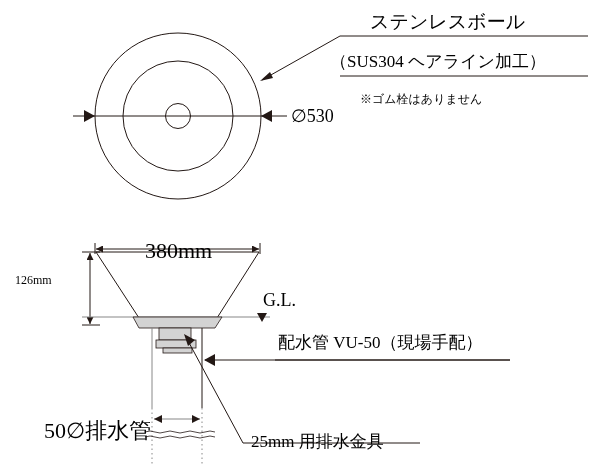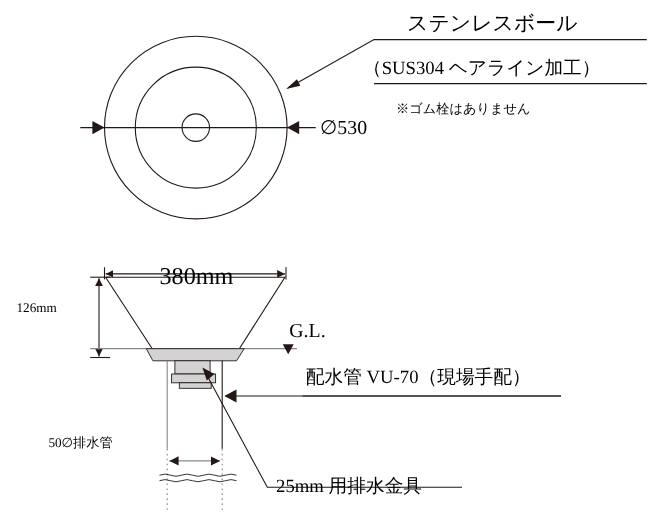--- a/index.html
+++ b/index.html
@@ -74,15 +74,15 @@
 </svg>
 
 <div class="lbl" style="left:370px; top:12px; font-size:19px;">ステンレスボール</div>
 <div class="lbl" style="left:330px; top:53px; font-size:17px;">（SUS304 ヘアライン加工）</div>
 <div class="lbl" style="left:360px; top:93px; font-size:12px;">※ゴム栓はありません</div>
 <div class="lbl" style="left:291px; top:107px; font-size:18px;">∅530</div>
 
 <div class="lbl" style="left:145px; top:240px; font-size:22px;">380mm</div>
 <div class="lbl" style="left:15px; top:274px; font-size:12px;">126mm</div>
 <div class="lbl" style="left:247px; top:291px; font-size:18px;margin-left:16px;">G.L.</div>
-<div class="lbl" style="left:278px; top:334px; font-size:17px;">配水管 VU-70（現場手配）</div>
-<div class="lbl" style="left:44px; top:396px; font-size:12px;">50∅排水管</div>
+<div class="lbl" style="left:278px; top:334px; font-size:17px;">配水管 VU-50（現場手配）</div>
+<div class="lbl" style="left:44px; top:420px; font-size:22px;">50∅排水管</div>
 <div class="lbl" style="left:251px; top:433px; font-size:17px;">25mm 用排水金具</div>
 
 </body></html>

